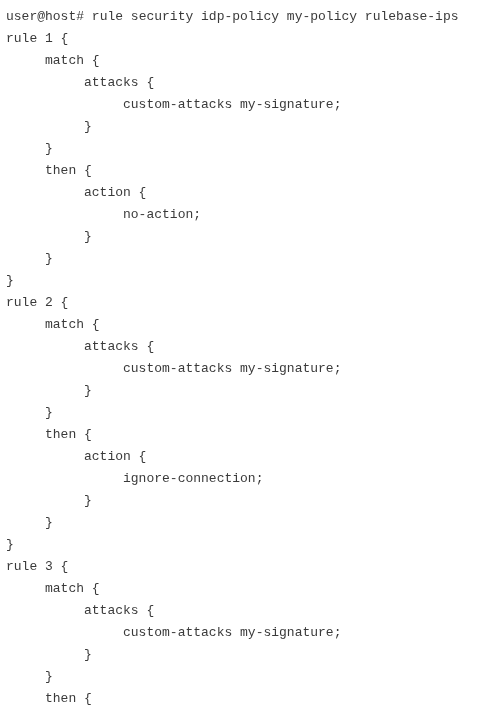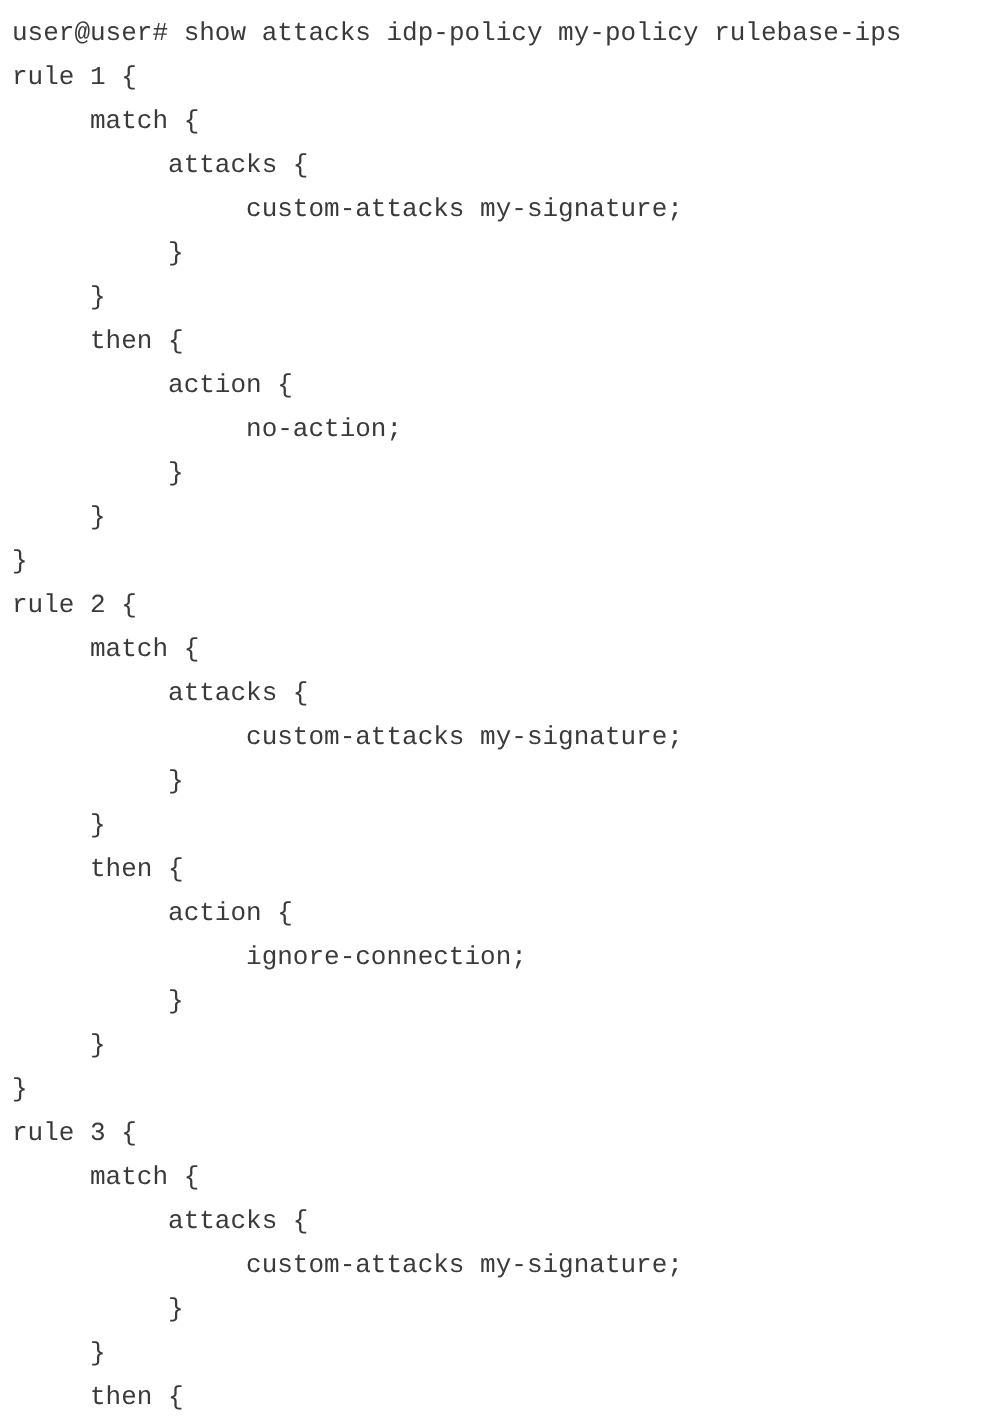--- a/index.html
+++ b/index.html
@@ -16,21 +16,21 @@
     font-family: "Courier New", Courier, monospace;
     font-size: 13px;
     line-height: 22px;
     color: #3a3a3a;
     white-space: pre;
   }
 </style>
 </head>
 <body>
 
-<pre class="terminal"><span><span>user@user#</span> <span>show attacks idp-policy my-policy rulebase-ips</span></span>
+<pre class="terminal"><span><span>user@host#</span> <span>rule security idp-policy my-policy rulebase-ips</span></span>
 <span>rule 1 {
      match {
           attacks {
                custom-attacks my-signature;
           }
      }
      then {
           action {
                no-action;
           }

